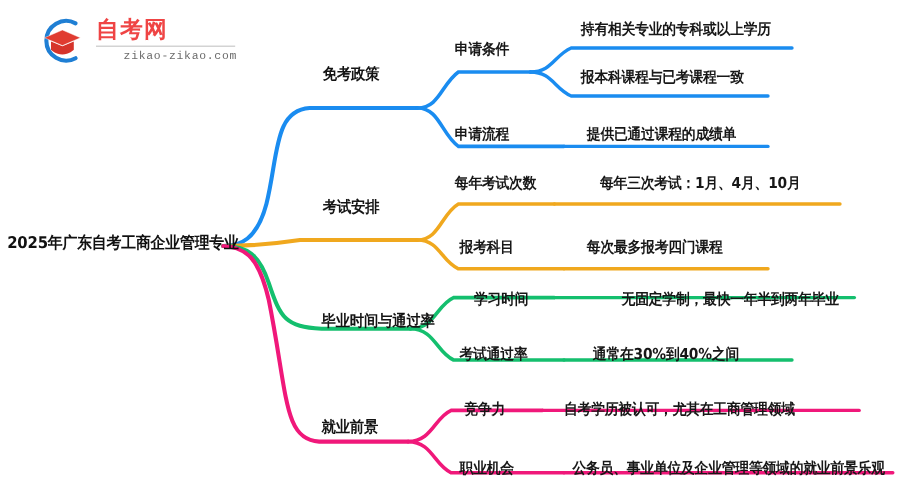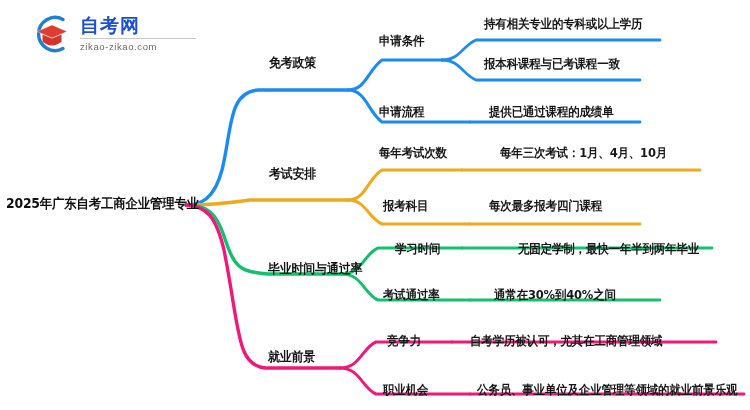--- a/index.html
+++ b/index.html
@@ -71,35 +71,36 @@
   }
   .logo-text {
     position: absolute;
     left: 50px;
     top: 4px;
     width: 130px;
   }
   .logo-cn {
     font-size: 19px;
     font-weight: 700;
-    color: #1d4ed8;
+    color: #ef4444;
     letter-spacing: 1px;
     line-height: 22px;
   }
   .logo-rule {
     height: 1px;
     background: #c9c9c9;
     margin: 2px 0 2px 0;
     width: 116px;
   }
   .logo-en {
     font-size: 9.5px;
     color: #6b6b6b;
     letter-spacing: 0.6px;
-    font-family: Liberation Sans, sans-serif;
+    font-family: Liberation Mono, monospace;
+    margin-left: 23px;
   }
 </style>
 </head>
 <body>
 
 <div id="canvas">
 
   <div id="logo">
     <svg class="logo-mark" viewBox="0 0 44 44">
       <path d="M33 7.5 A16.5 16.5 0 1 0 33 36.5" fill="none" stroke="#1f7fd4" stroke-width="3.4" stroke-linecap="round"></path>

